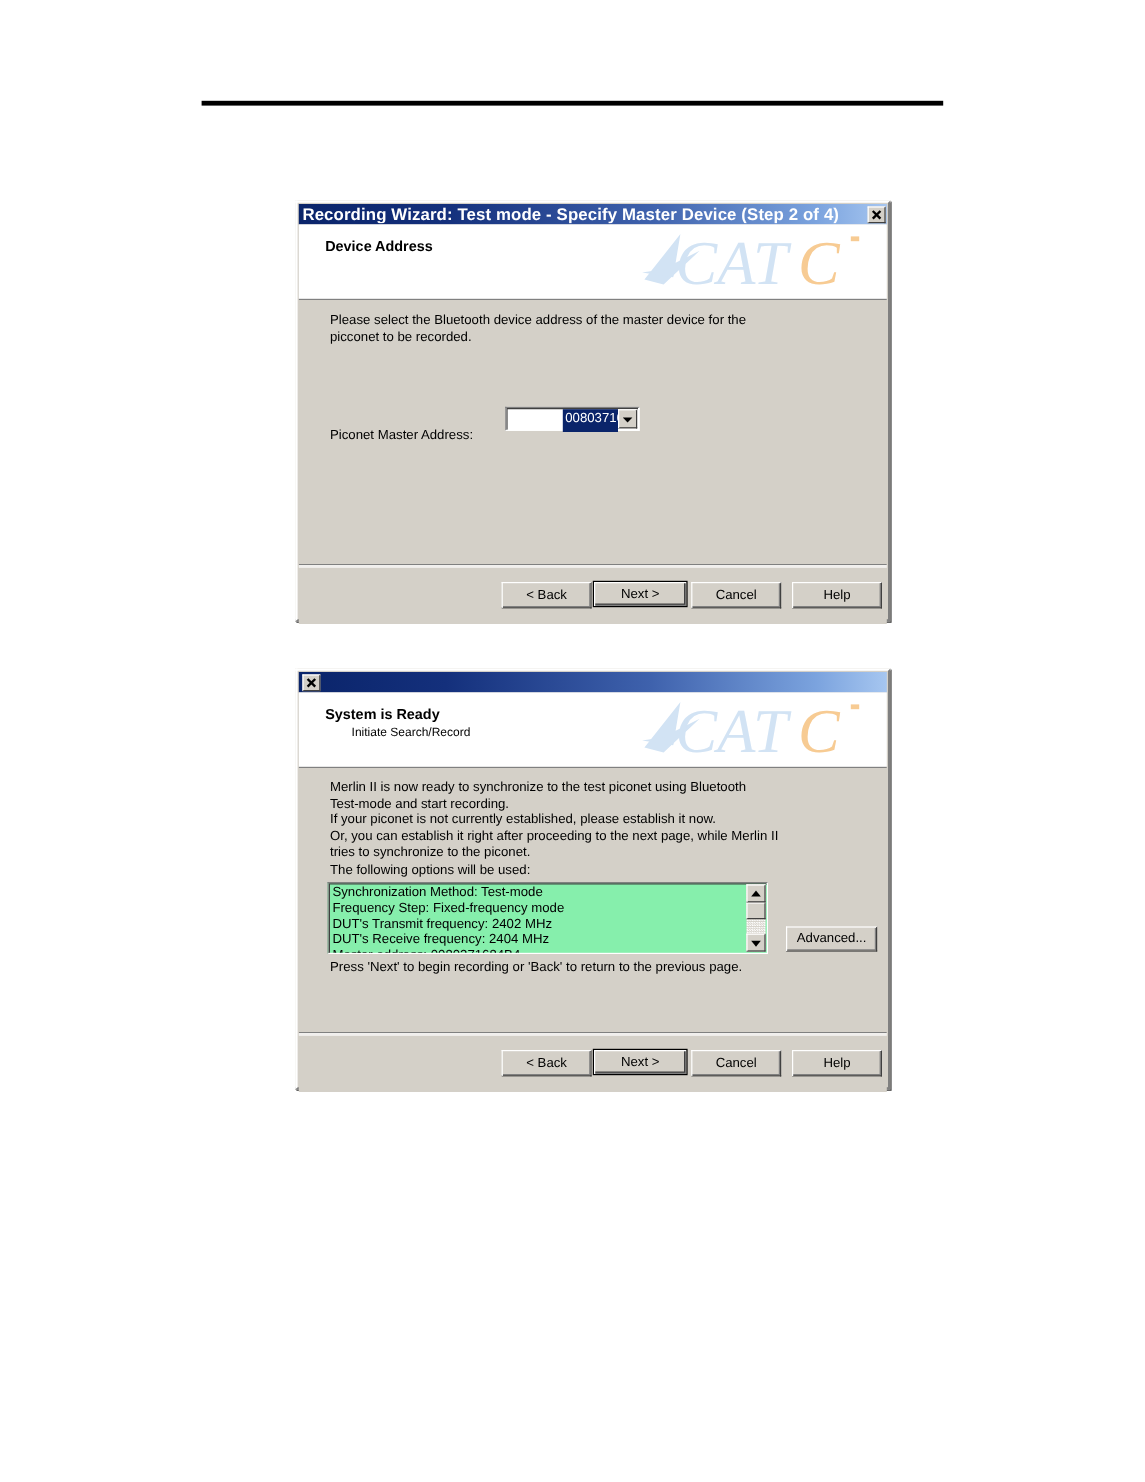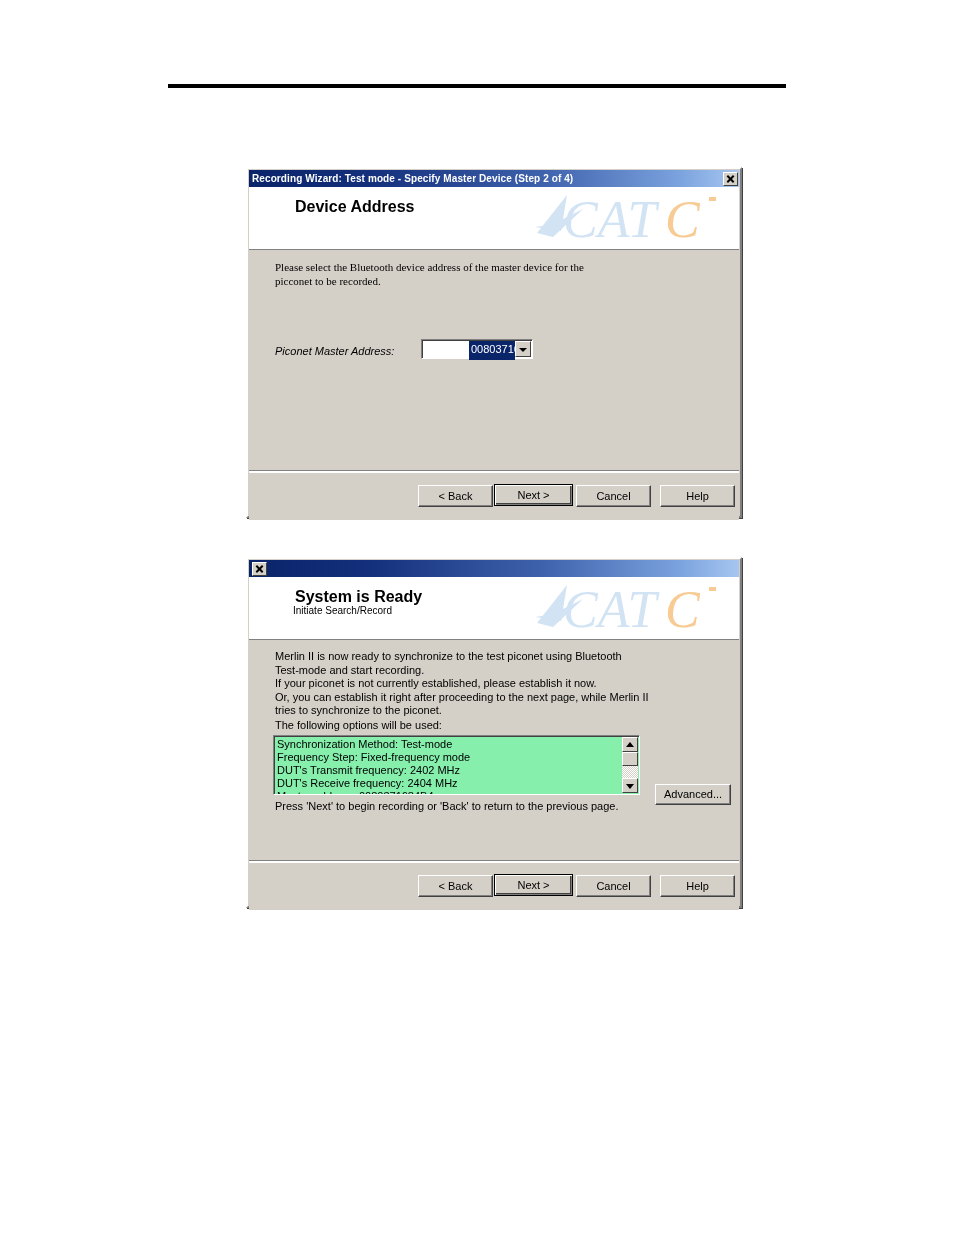--- a/index.html
+++ b/index.html
@@ -46,21 +46,21 @@
     margin: 1px 1px 0 1px;
     background: linear-gradient(to right, #0a246a 0%, #14307c 25%, #3f62ad 60%, #7ba3de 88%, #a6c6f0 100%);
     display: flex;
     align-items: center;
     padding: 0 1px 0 3px;
     box-sizing: border-box;
   }
   .titlebar-text {
     flex: 1;
     color: #ffffff;
-    font-size: 10px;
+    font-size: 14px;
     font-weight: bold;
     letter-spacing: 0.1px;
     white-space: nowrap;
     overflow: hidden;
     line-height: 15px;
   }
   .close-btn {
     width: 15px;
     height: 14px;
     background: #d4d0c8;
@@ -91,24 +91,23 @@
     background: #ffffff;
     height: 62px;
     margin: 0 1px;
     border-bottom: 1px solid #808080;
     overflow: hidden;
   }
   .header-title {
     position: absolute;
     left: 22px;
     top: 11px;
-    font-size: 16px;
+    font-size: 12px;
     font-weight: bold;
     color: #000000;
-    margin-left: 24px;
   }
   .header-sub {
     position: absolute;
     left: 44px;
     top: 28px;
     font-size: 10px;
     color: #000000;
   }
   .logo {
     position: absolute;
@@ -310,23 +309,23 @@
     <svg class="logo" viewBox="0 0 210 58">
       <path d="M14 44 L44 6 L40 30 L60 20 L30 48 Z" fill="#d2e3f4"></path>
       <path d="M12 38 L40 34 L38 42 Z" fill="#d2e3f4"></path>
       <text x="40" y="48" font-family="'Liberation Serif', serif" font-style="italic" font-size="52" fill="#d2e3f4">CAT</text>
       <text x="142" y="48" font-family="'Liberation Serif', serif" font-style="italic" font-size="52" fill="#f7cb93">C</text>
       <rect x="186" y="8" width="7" height="4" fill="#f7cb93"></rect>
     </svg>
   </div>
 
   <div class="body-panel">
-    <div class="para" style="left:26px; top:11px;font-family:Liberation Serif, serif;">Please select the Bluetooth device address of the master device for the
+    <div class="para" style="left:26px; top:11px;">Please select the Bluetooth device address of the master device for the
 picconet to be recorded.</div>
-    <div class="field-label" style="left:26px; top:95px;font-style:italic;">Piconet Master Address:</div>
+    <div class="field-label" style="left:26px; top:107px;">Piconet Master Address:</div>
     <div class="combo" style="left:172px; top:89px; width:112px;">
       <div class="combo-value">0080371684B4</div>
       <div class="combo-arrow"></div>
     </div>
   </div>
 
   <div class="btn-panel">
     <div class="btn" style="left:169px; top:12px; width:75px;">&lt; Back</div>
     <div class="btn default" style="left:245px; top:11px; width:79px;">Next &gt;</div>
     <div class="btn" style="left:327px; top:12px; width:75px;">Cancel</div>
@@ -370,21 +369,21 @@
         <div>Master address: 0080371684B4</div>
       </div>
       <div class="scrollbar">
         <div class="sb-btn sb-up"></div>
         <div class="sb-thumb"></div>
         <div class="sb-track"></div>
         <div class="sb-btn sb-down"></div>
       </div>
     </div>
 
-    <div class="btn" style="left:406px; top:144px; width:76px; height:21px;">Advanced...</div>
+    <div class="btn" style="left:406px; top:132px; width:76px; height:21px;">Advanced...</div>
 
     <div class="para" style="left:26px; top:160px;">Press 'Next' to begin recording or 'Back' to return to the previous page.</div>
   </div>
 
   <div class="btn-panel">
     <div class="btn" style="left:169px; top:12px; width:75px;">&lt; Back</div>
     <div class="btn default" style="left:245px; top:11px; width:79px;">Next &gt;</div>
     <div class="btn" style="left:327px; top:12px; width:75px;">Cancel</div>
     <div class="btn" style="left:411px; top:12px; width:75px;">Help</div>
   </div>

